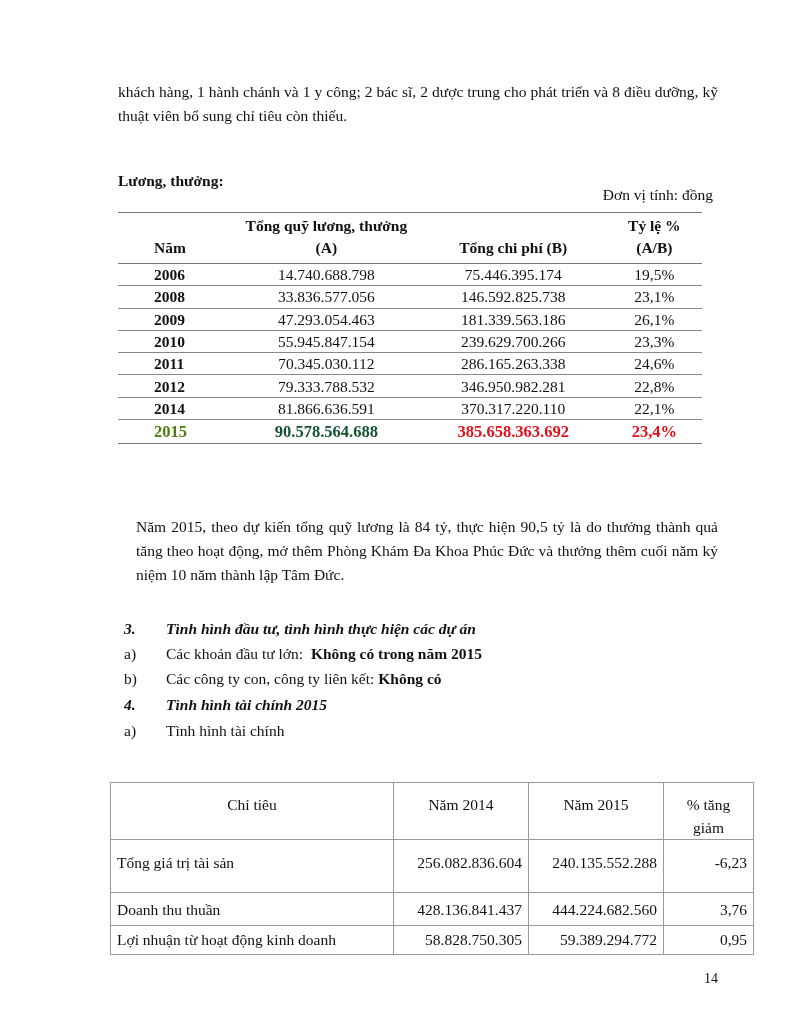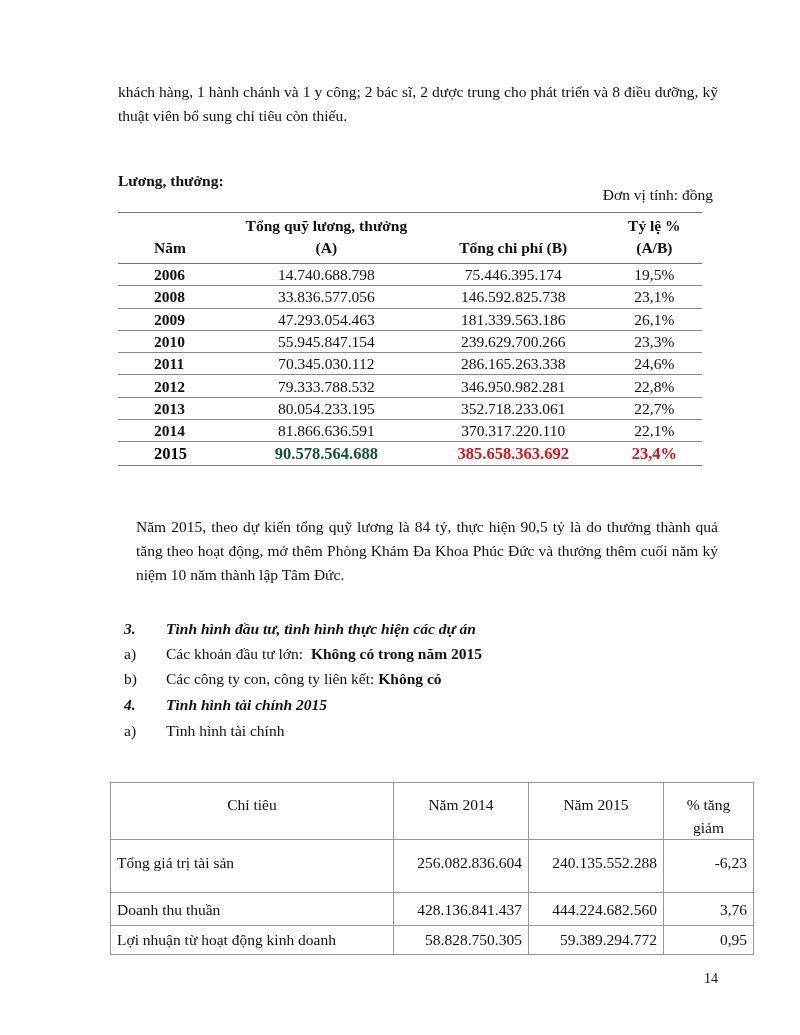--- a/index.html
+++ b/index.html
@@ -84,33 +84,27 @@
         <td>286.165.263.338</td>
         <td>24,6%</td>
       </tr>
     <tr>
         <td class="year">2012</td>
         <td>79.333.788.532</td>
         <td>346.950.982.281</td>
         <td>22,8%</td>
       </tr>
     <tr>
-        <td class="year">2013</td>
-        <td>80.054.233.195</td>
-        <td>352.718.233.061</td>
-        <td>22,7%</td>
-      </tr>
-    <tr>
         <td class="year">2014</td>
         <td>81.866.636.591</td>
         <td>370.317.220.110</td>
         <td>22,1%</td>
       </tr>
     <tr class="hl">
-        <td class="year" style="color: #000000;">2015</td>
+        <td class="year" style="color: #4d7c0f;">2015</td>
         <td style="color: #14532d;">90.578.564.688</td>
         <td style="color: rgb(227, 17, 27);">385.658.363.692</td>
         <td style="color: rgb(227, 17, 27);">23,4%</td>
       </tr>
   </tbody>
 </table>
 
 <div class="abs para" style="left:136px; width:582px; top:515px;">Năm 2015, theo dự kiến tổng quỹ lương là 84 tỷ, thực hiện 90,5 tỷ là do thưởng thành quả tăng theo hoạt động, mở thêm Phòng Khám Đa Khoa Phúc Đức và thưởng thêm cuối năm kỷ niệm 10 năm thành lập Tâm Đức.</div>
 
 <div class="abs list-row" style="top:616px;">

